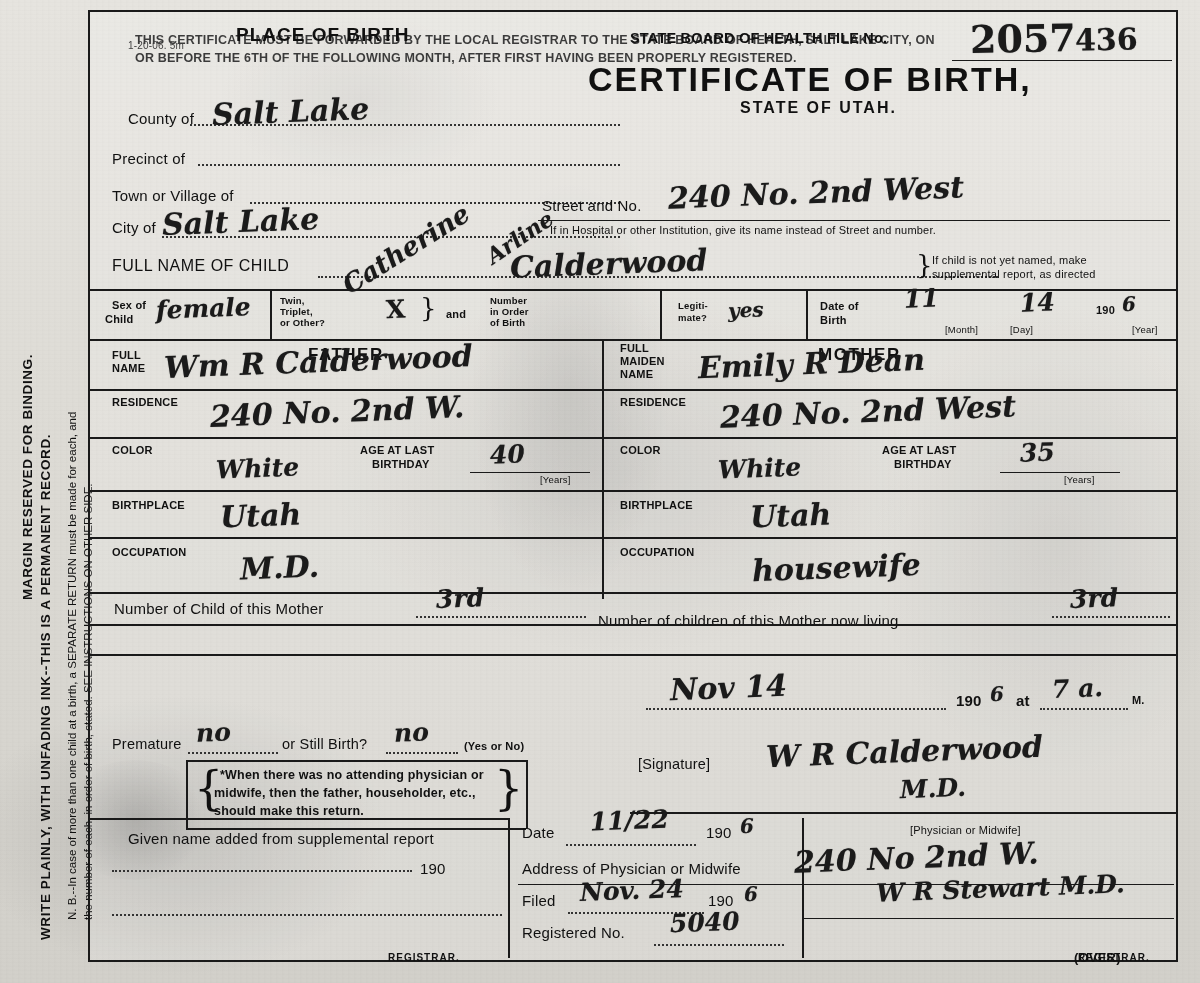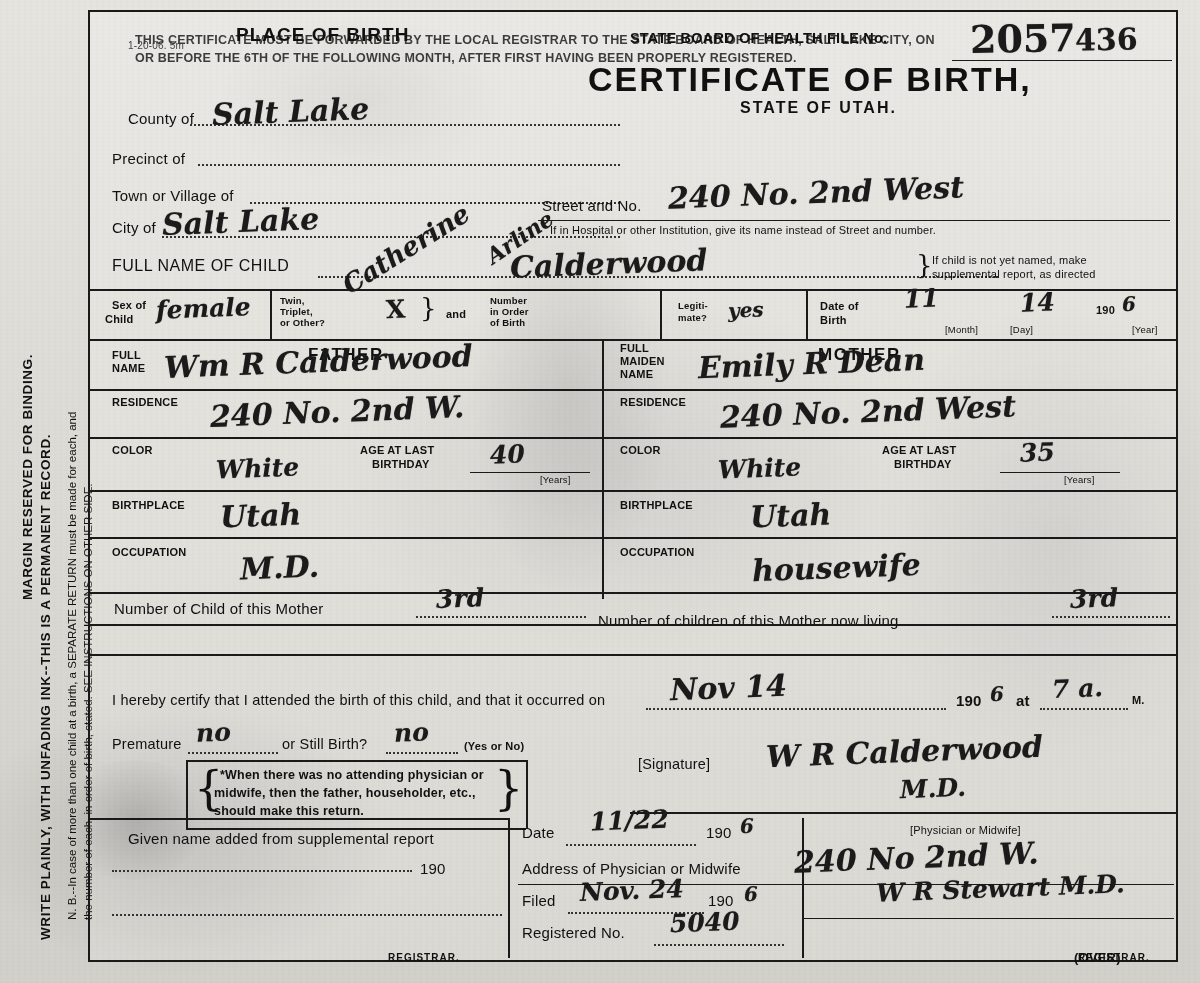--- a/index.html
+++ b/index.html
@@ -291,21 +291,20 @@
       <div class="hw mid" style="left:346px; top:572px;">3rd</div>
 
       <div class="t" style="left:508px; top:588px; font-size:15px;margin-top:12px;">Number of children of this Mother now living</div>
       <div class="dots" style="left:962px; top:604px; width:118px;"></div>
       <div class="hw mid" style="left:980px; top:572px;">3rd</div>
 
       <div class="hline" style="left:0px; top:612px; width:1086px;"></div>
 
       <div class="hline" style="left:0px; top:642px; width:1086px;"></div>
 
-      <div class="t" style="left:22px; top:680px; font-size:14.5px;">I hereby certify that I attended the birth of this child, and that it occurred on</div>
       <div class="hw big" style="left:580px; top:658px;">Nov 14</div>
       <div class="dots" style="left:556px; top:696px; width:300px;"></div>
       <div class="t bold" style="left:866px; top:680px; font-size:15px;">190</div>
       <div class="hw sm" style="left:900px; top:670px;">6</div>
       <div class="t bold" style="left:926px; top:680px; font-size:15px;">at</div>
       <div class="hw mid" style="left:962px; top:662px;">7 a.</div>
       <div class="dots" style="left:950px; top:696px; width:88px;"></div>
       <div class="t bold sm11" style="left:1042px; top:682px;">M.</div>
 
       <div class="t" style="left:22px; top:724px; font-size:14.5px;">Premature</div>

